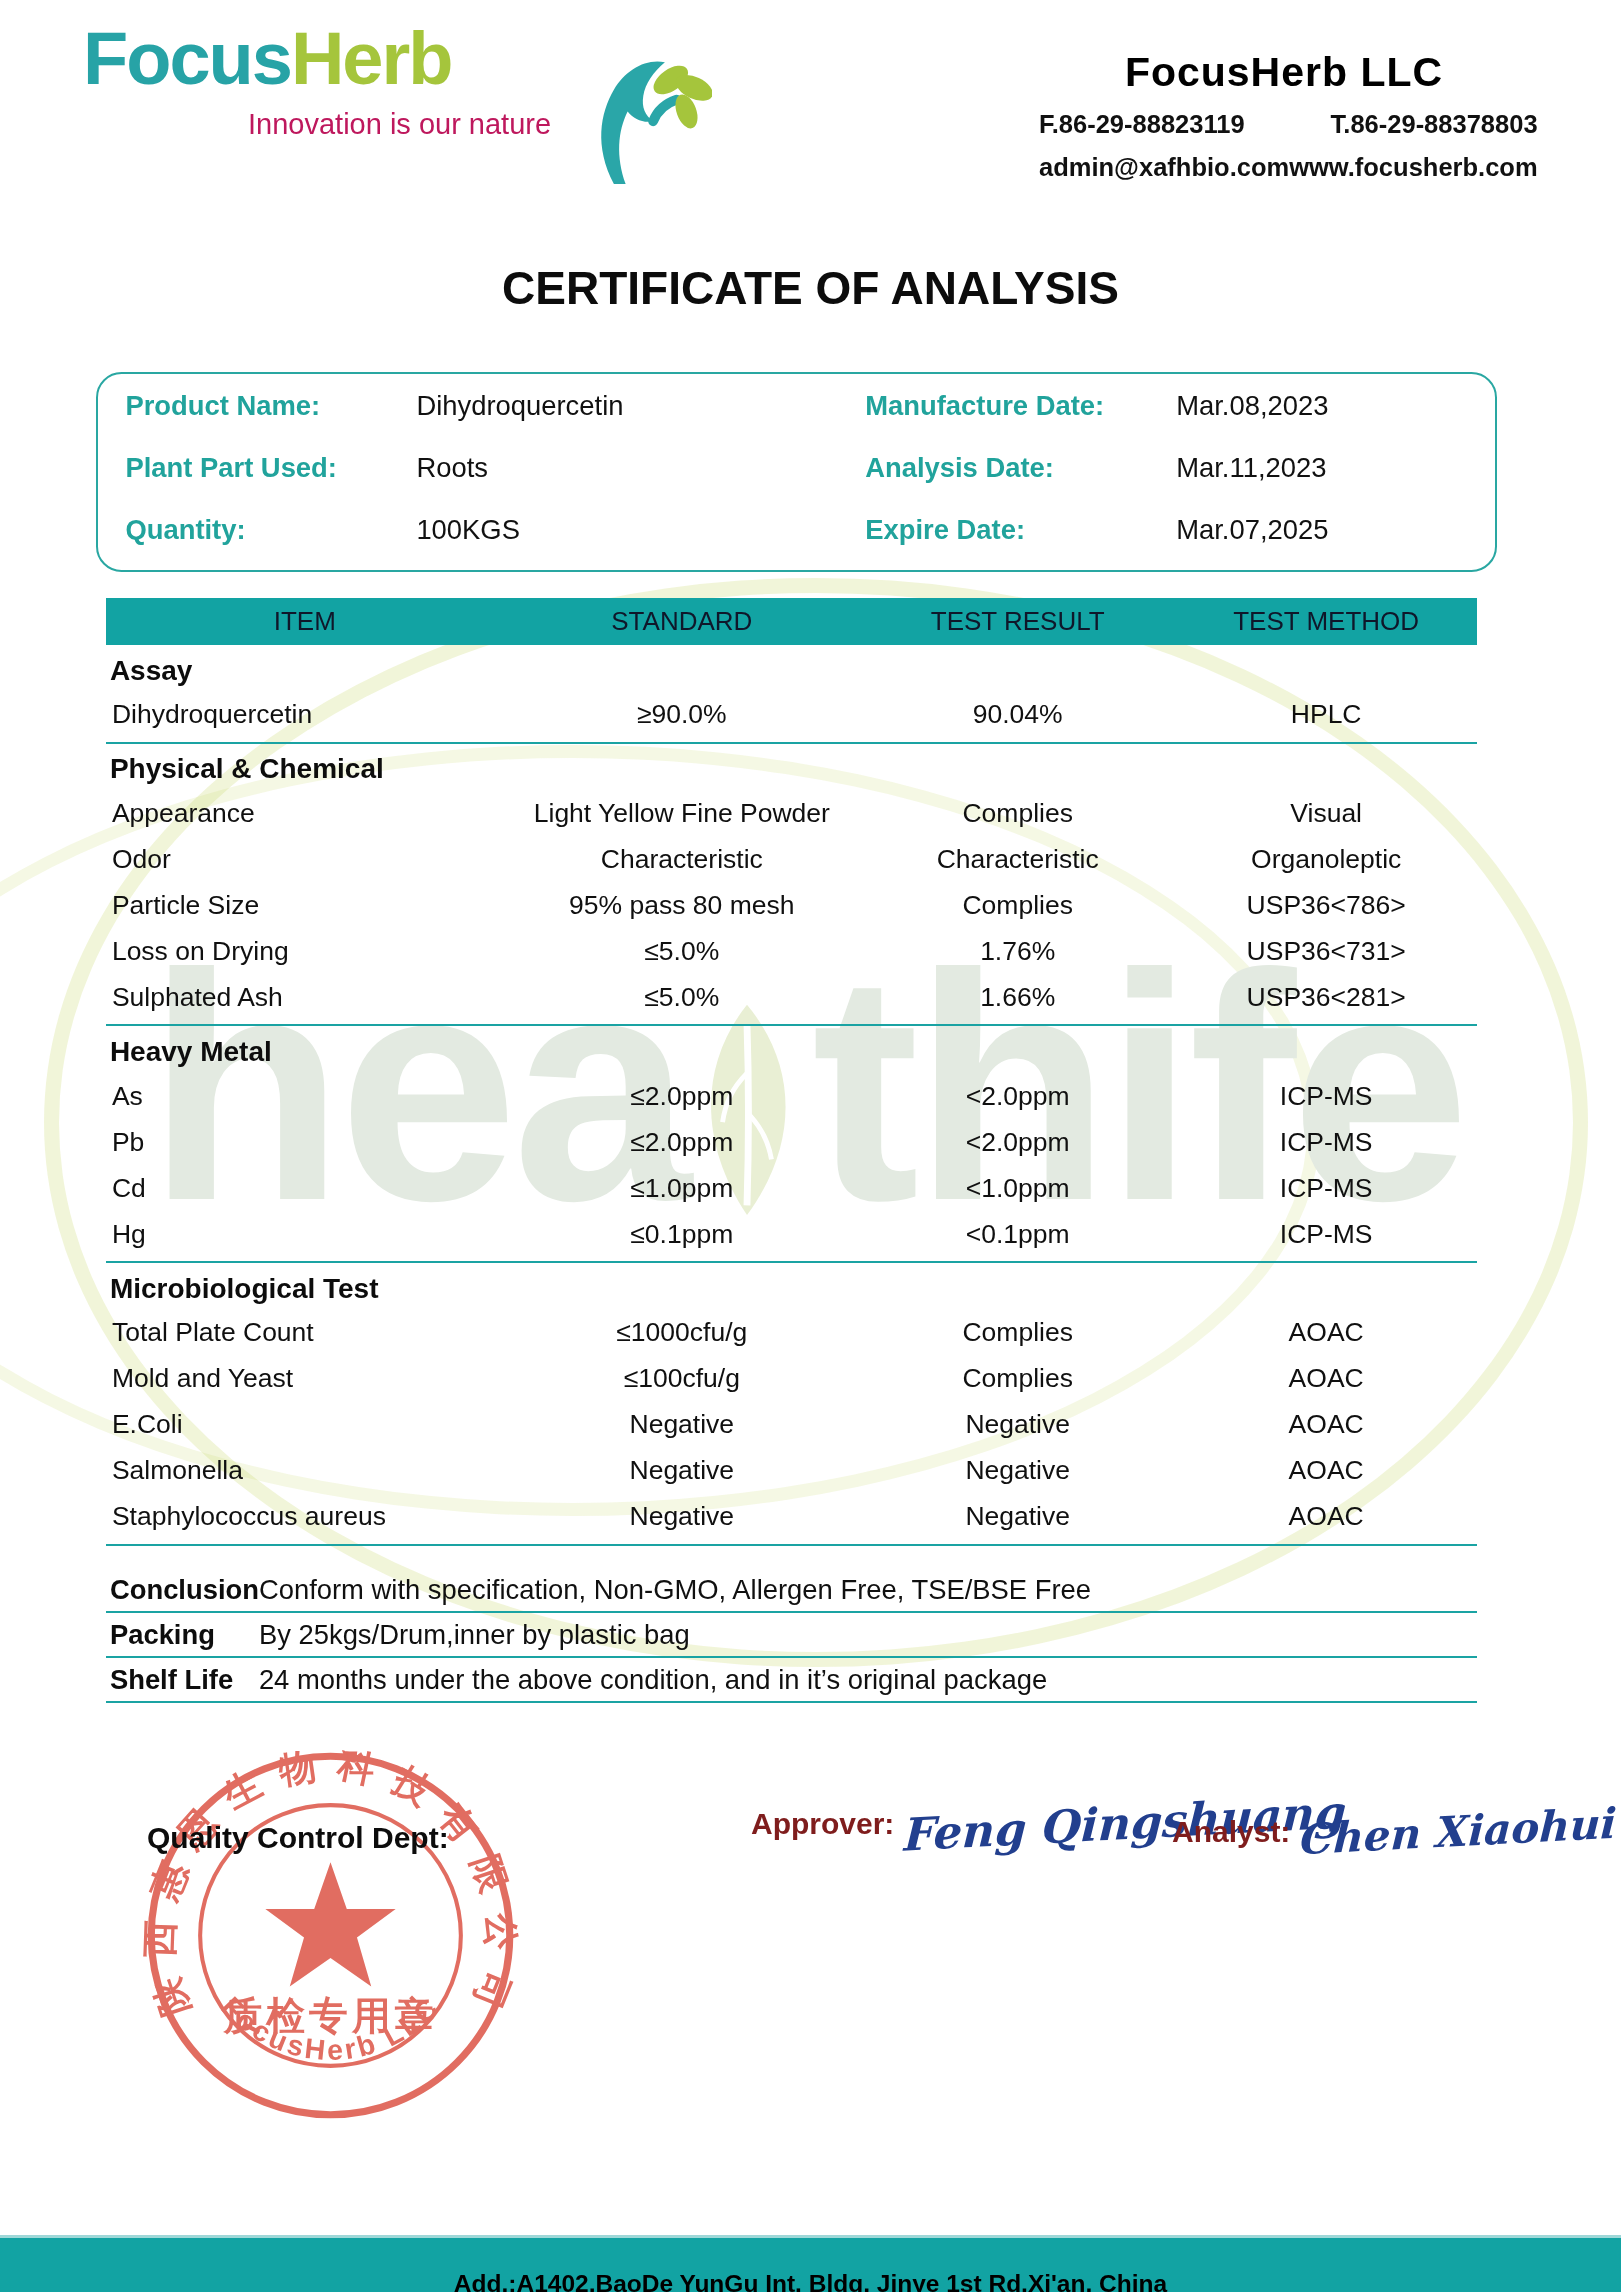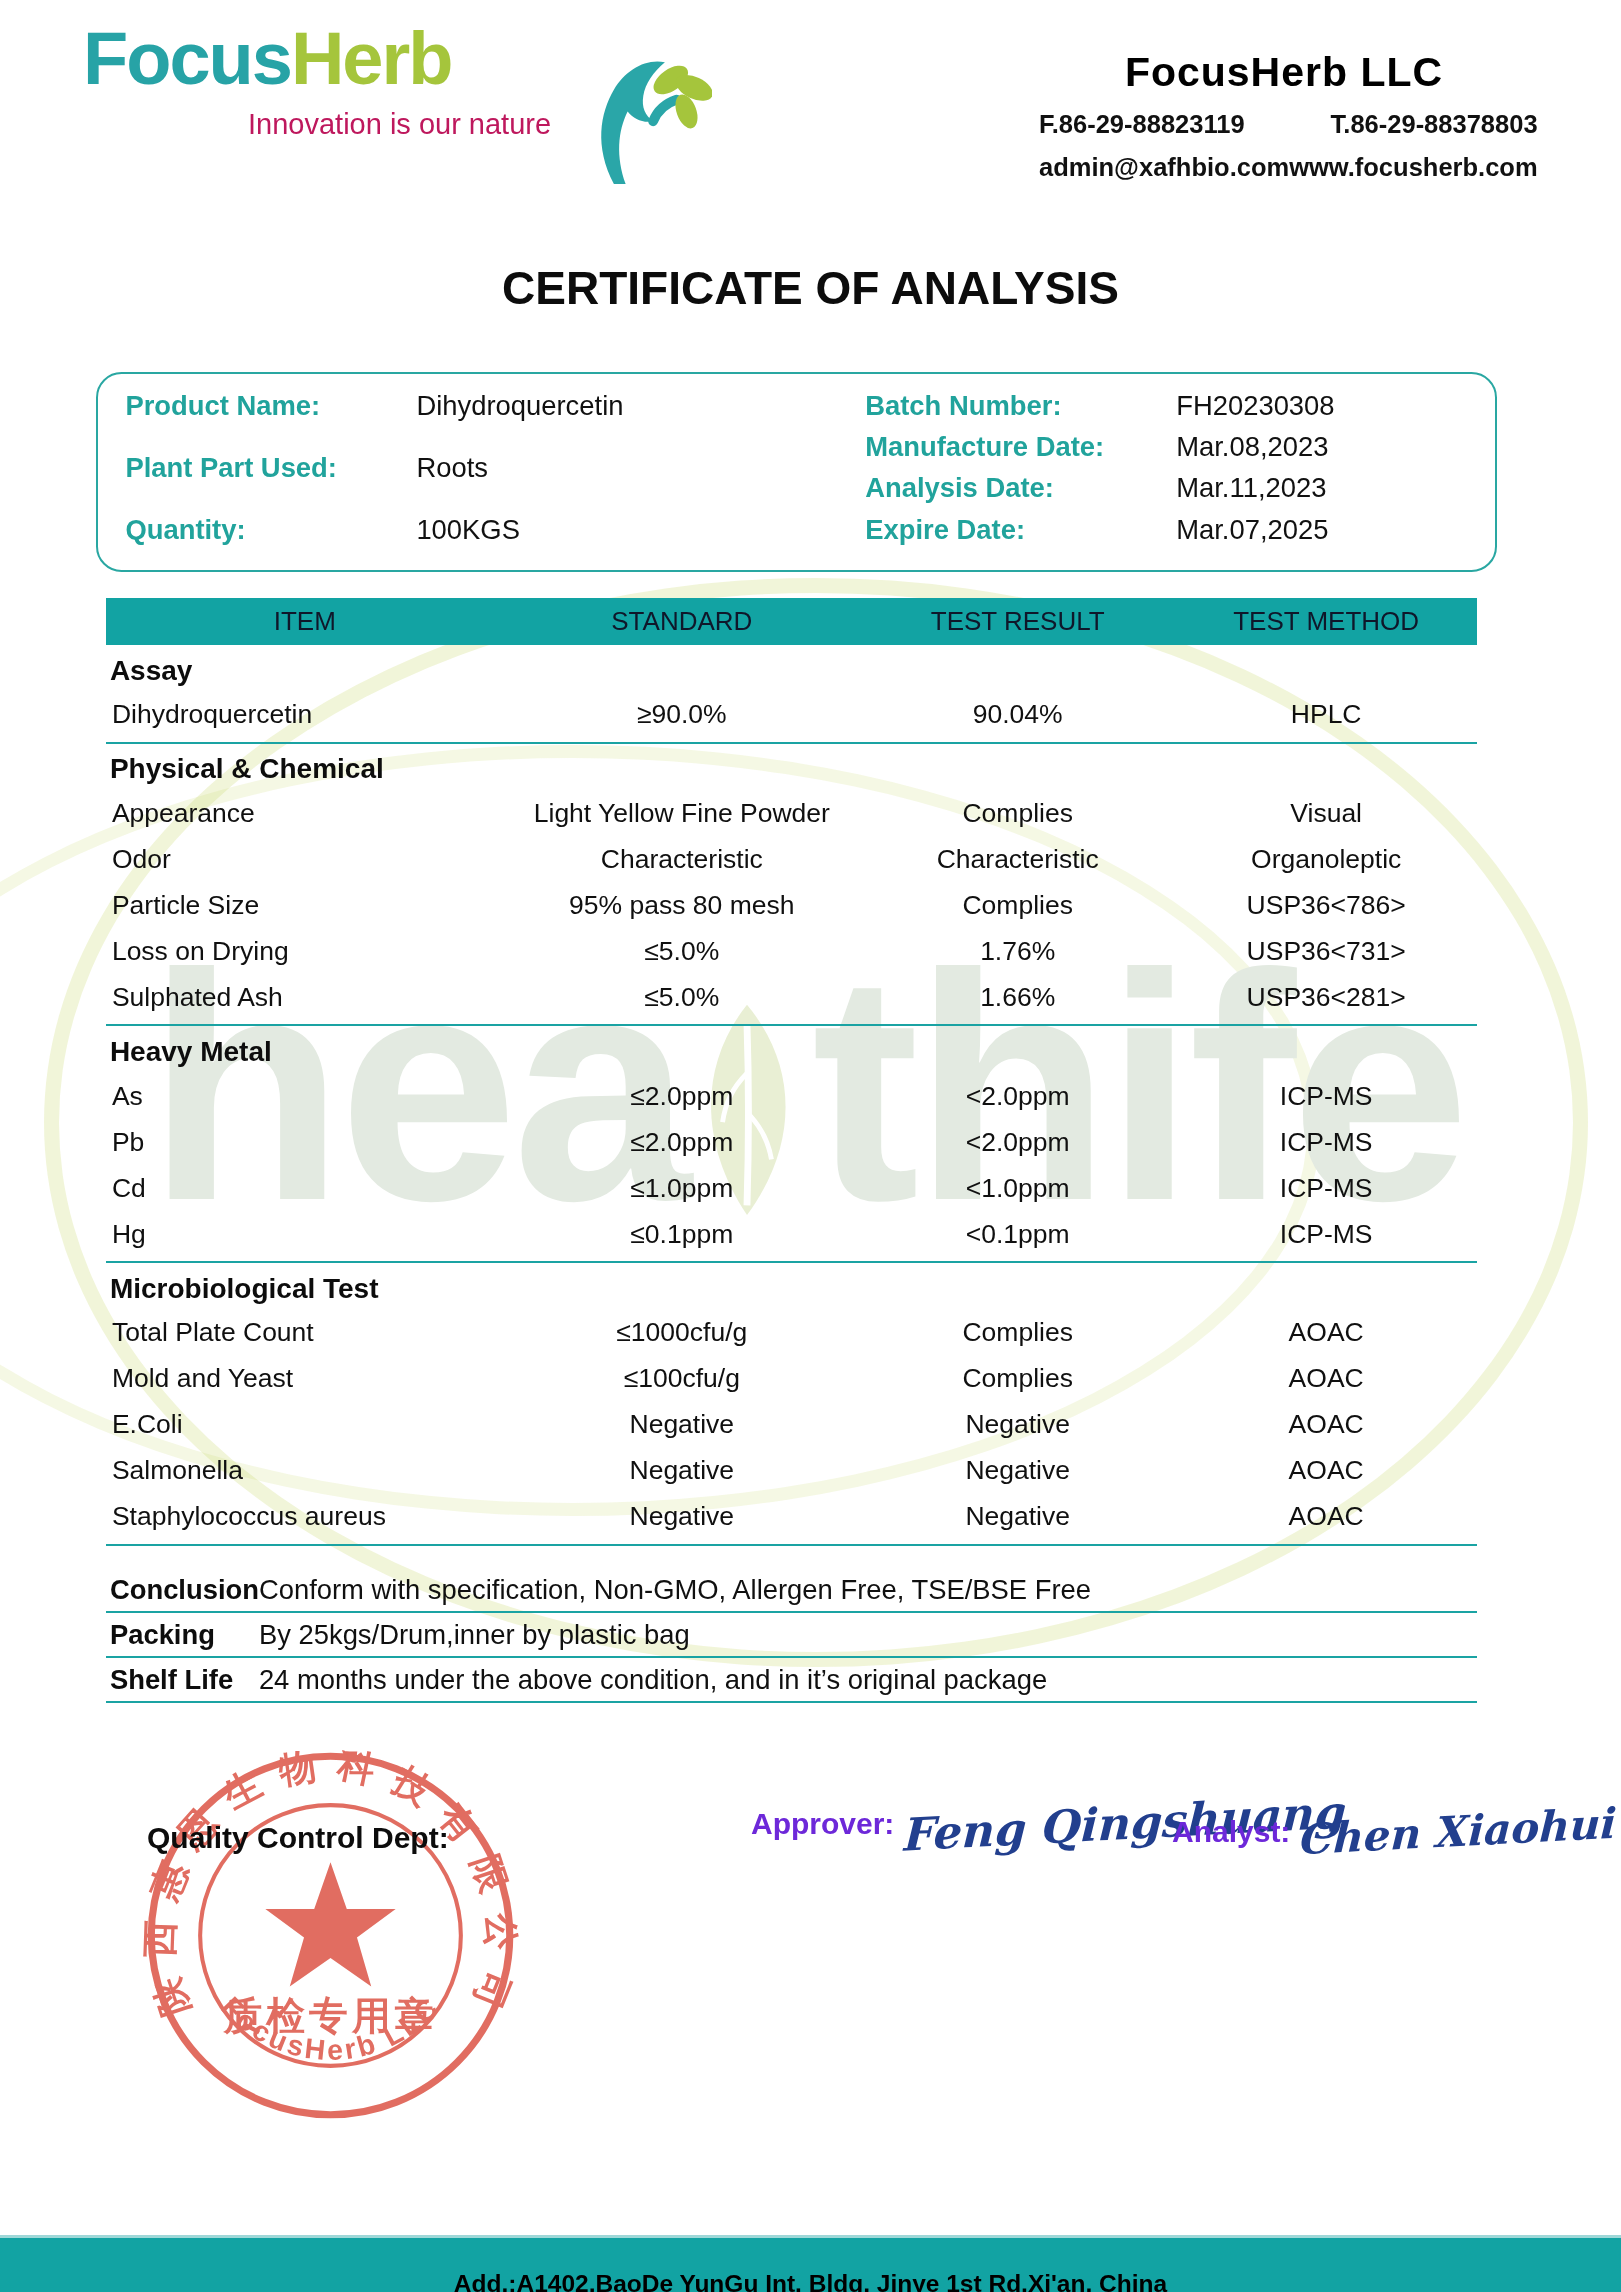--- a/index.html
+++ b/index.html
@@ -65,21 +65,21 @@
   
   .summary{left:106px;top:1568px;width:1371px;z-index:1;}
   .summary-row{display:flex;align-items:center;height:43px;border-bottom:2.9px solid #1aa3a3;}
   .summary-label{width:149px;font-size:27.4px;font-weight:bold;color:#0d0d0d;padding-left:3.9px;flex:0 0 auto;}
   .summary-text{font-size:27.4px;color:#101010;}
   
   .signoff{left:0;top:1754px;width:1621px;height:470px;z-index:2;}
   .stamp{position:absolute;left:137px;top:-11.8px;opacity:0.88;}
   .qc-label{position:absolute;left:147px;top:67px;font-size:30px;font-weight:bold;color:#0c0c0c;}
   .sig-row{position:absolute;display:flex;align-items:center;}
-  .sig-label{font-size:30px;font-weight:bold;color:#6d28d9;white-space:nowrap;}
+  .sig-label{font-size:30px;font-weight:bold;color:#7f1d1d;white-space:nowrap;}
   .sig-script{
     font-family:"DejaVu Serif",serif;font-style:italic;font-weight:bold;
     color:#223f8e;font-size:45px;white-space:nowrap;
     transform:rotate(-3deg) skewX(-6deg);margin-left:9.8px;line-height:1;
   }
   .approver{left:751px;top:47px;}
   .analyst{left:1172px;top:57px;}
   .analyst .sig-script{font-size:42px;}
   
   .page-footer{
@@ -145,24 +145,20 @@
       <div class="info-row">
         <span class="info-label">Plant Part Used:</span>
         <span class="info-value">Roots</span>
       </div>
       <div class="info-row">
         <span class="info-label">Quantity:</span>
         <span class="info-value">100KGS</span>
       </div>
     </div>
   <div class="info-col right" id="info-right">
-      <div class="info-row">
-        <span class="info-label">Batch Number:</span>
-        <span class="info-value">FH20230308</span>
-      </div>
       <div class="info-row">
         <span class="info-label">Manufacture Date:</span>
         <span class="info-value">Mar.08,2023</span>
       </div>
       <div class="info-row">
         <span class="info-label">Analysis Date:</span>
         <span class="info-value">Mar.11,2023</span>
       </div>
       <div class="info-row">
         <span class="info-label">Expire Date:</span>

